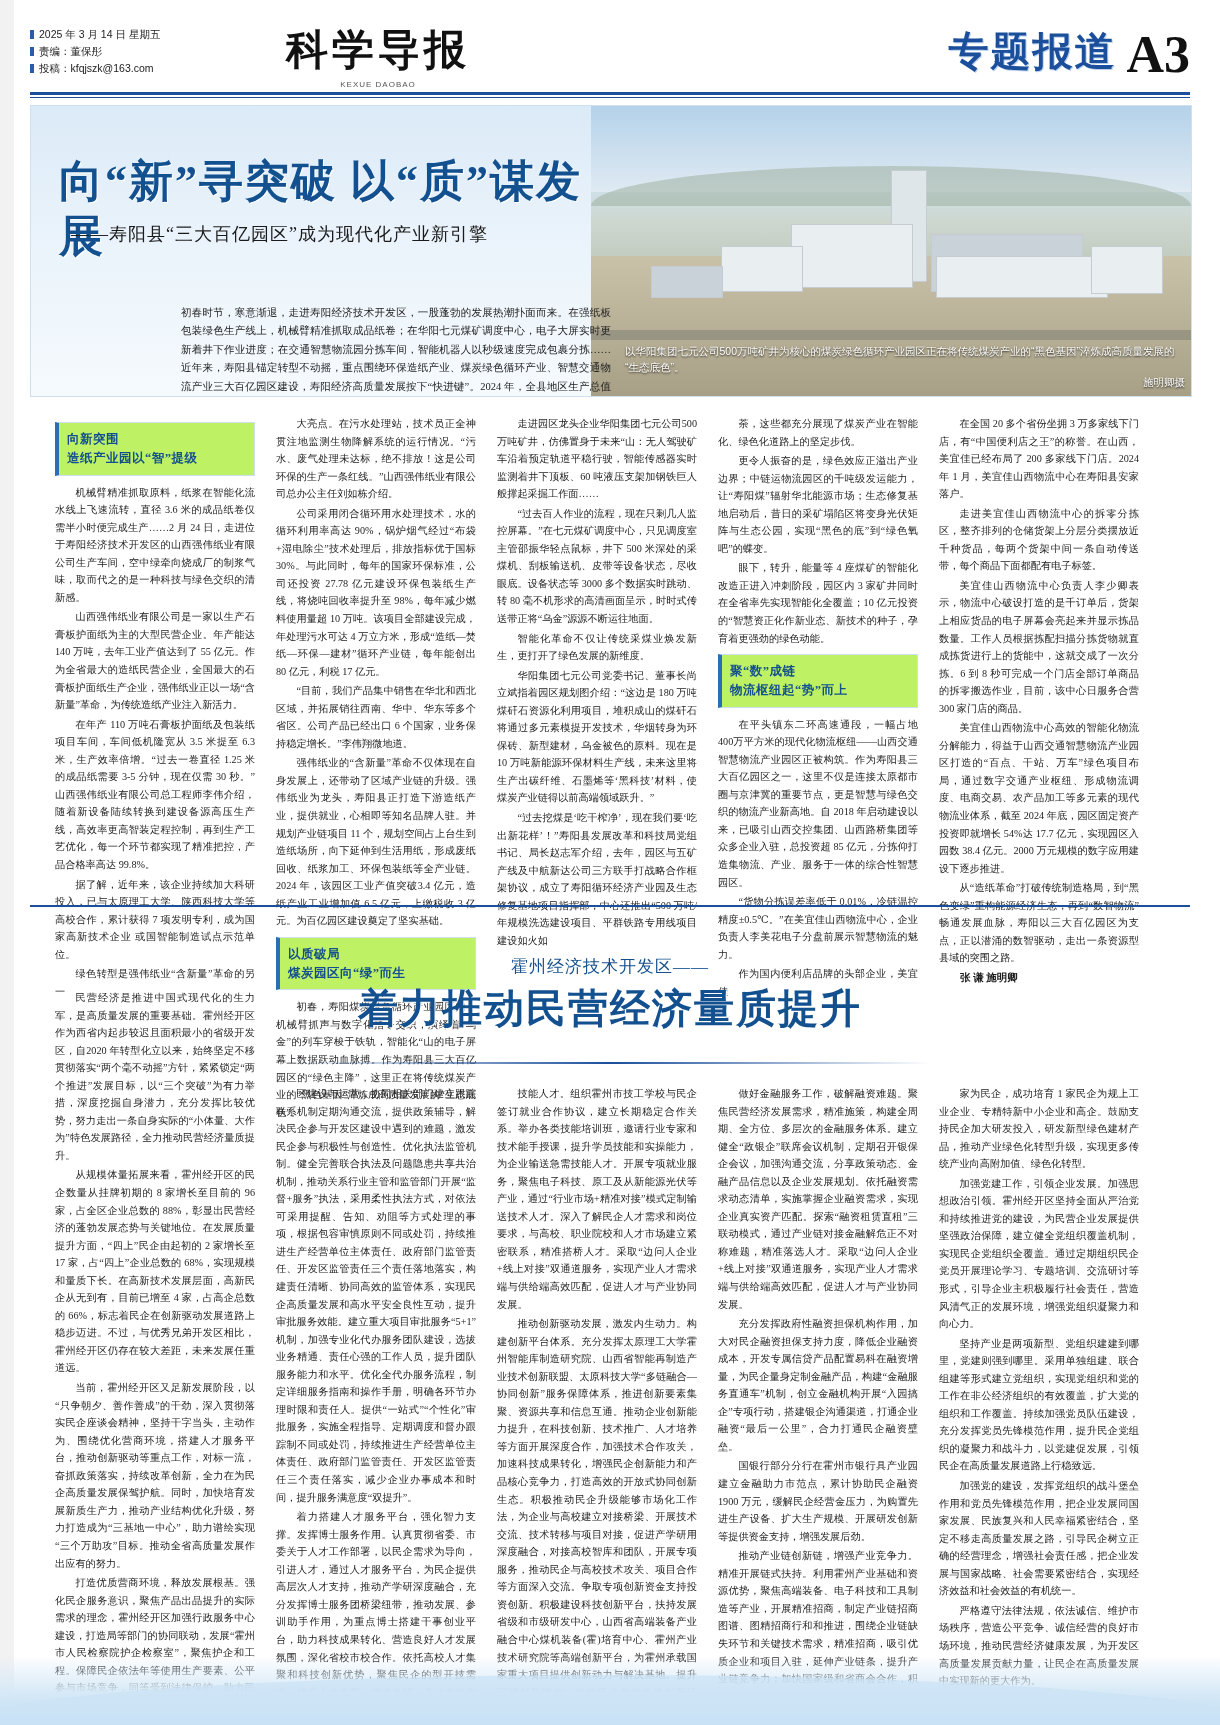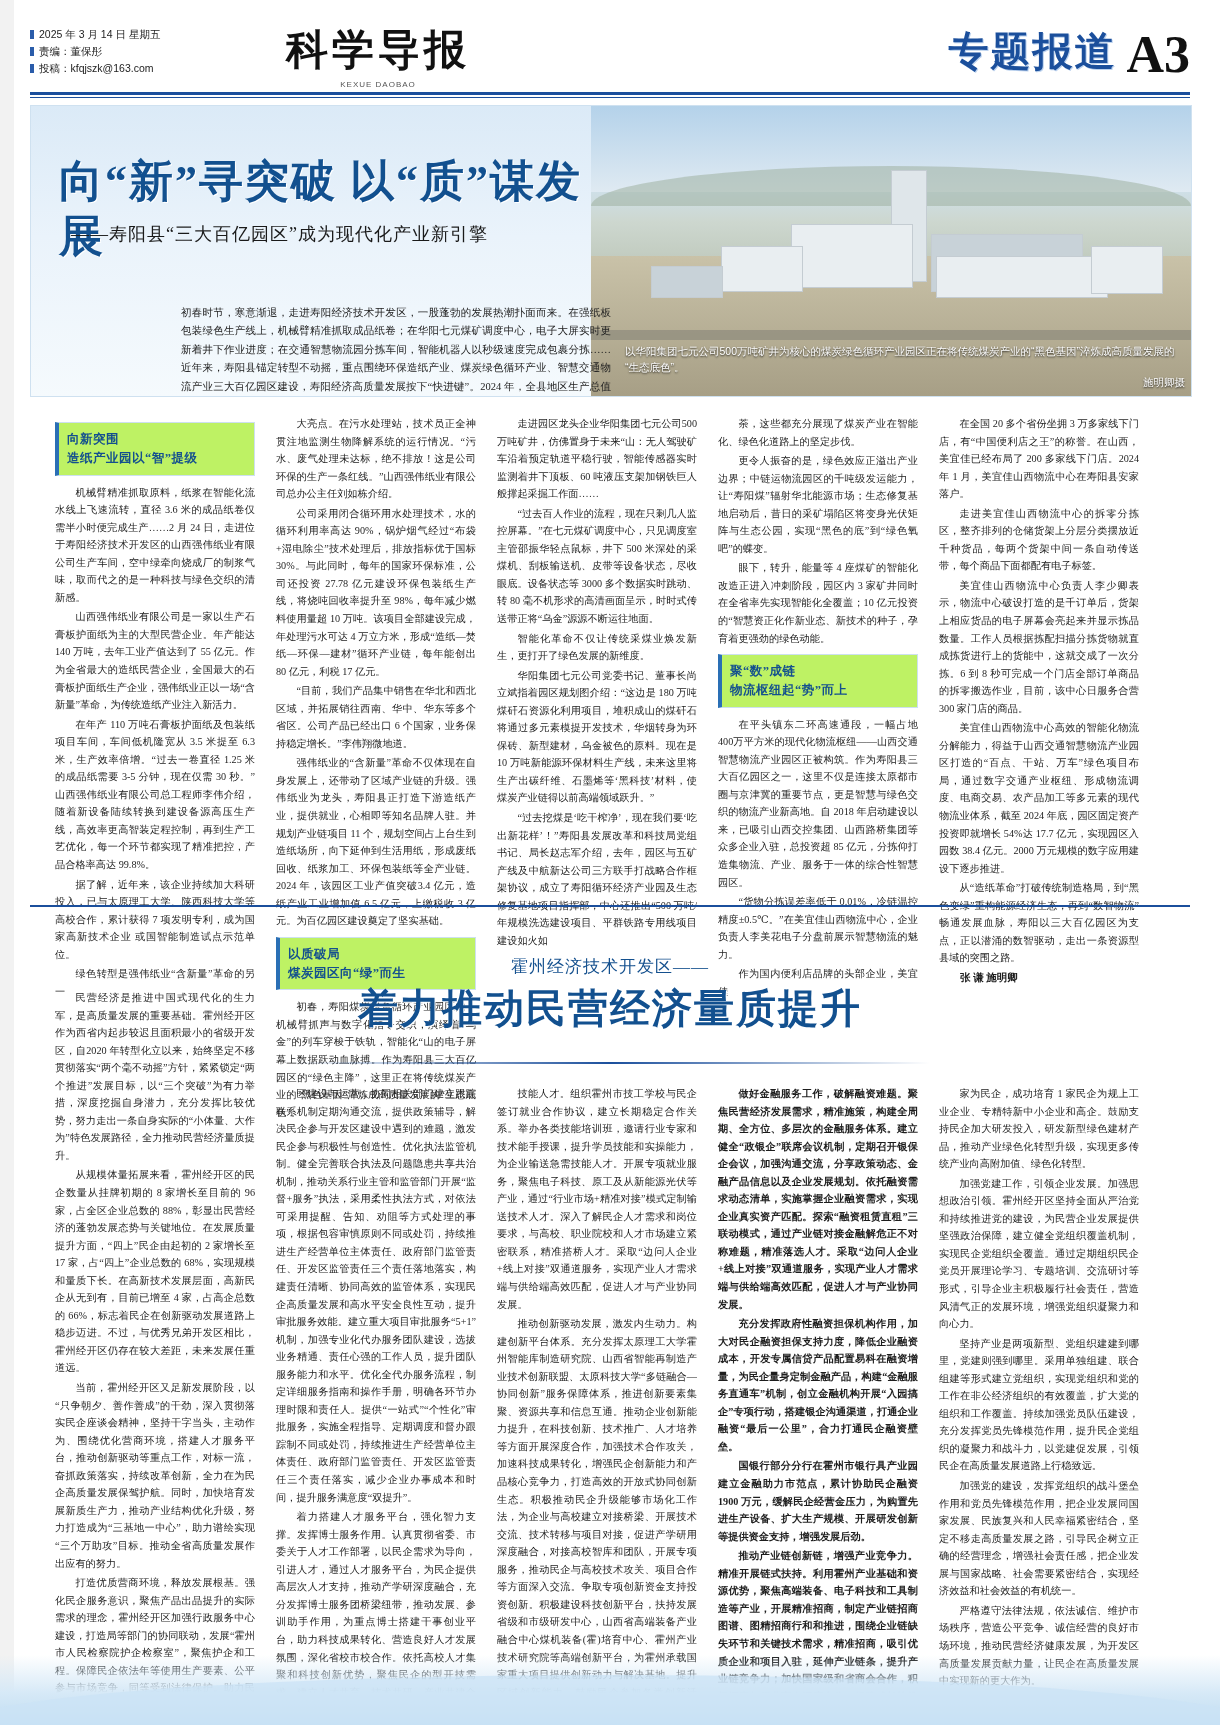--- a/index.html
+++ b/index.html
@@ -253,21 +253,21 @@
       <p>打造优质营商环境，释放发展根基。强化民企服务意识，聚焦产品出品提升的实际需求的理念，霍州经开区加强行政服务中心建设，打造局等部门的协同联动，发展“霍州市人民检察院护企检察室”，聚焦护企和工程。保障民企依法年等使用生产要素、公平参与市场竞争，同等受到法律保护。助力民企完善律法规，规范股东行为，强化内部监督、健全风险防控机制，完善生产要素使用、管理和保护机制。积极开展法律服务推进执法活动，组织专业律师团队提供法律咨询、维权和纠纷等服务，及时解决民企经营中的法律问题，让民企在法治的阳光下健康发展。鼓励民企参与建设，探索市场化运营，公共服务等领域服务事项，深度融入开发</p>
     </div>
   <div class="col" id="d2" style="left:276px;top:1085px;width:200px;height:570px;">
       <p>区建设与运营，协同相关部门建立跟踪联系机制定期沟通交流，提供政策辅导，解决民企参与开发区建设中遇到的难题，激发民企参与积极性与创造性。优化执法监管机制。健全完善联合执法及问题隐患共享共治机制，推动关系行业主管和监管部门开展“监督+服务”执法，采用柔性执法方式，对依法可采用提醒、告知、劝阻等方式处理的事项，根据包容审慎原则不同或处罚，持续推进生产经营单位主体责任、政府部门监管责任、开发区监管责任三个责任落地落实，构建责任清晰、协同高效的监管体系，实现民企高质量发展和高水平安全良性互动，提升审批服务效能。建立重大项目审批服务“5+1”机制，加强专业化代办服务团队建设，选拔业务精通、责任心强的工作人员，提升团队服务能力和水平。优化全代办服务流程，制定详细服务指南和操作手册，明确各环节办理时限和责任人。提供“一站式”“个性化”审批服务，实施全程指导、定期调度和督办跟踪制不同或处罚，持续推进生产经营单位主体责任、政府部门监管责任、开发区监管责任三个责任落实，减少企业办事成本和时间，提升服务满意度“双提升”。</p>
       <p>着力搭建人才服务平台，强化智力支撑。发挥博士服务作用。认真贯彻省委、市委关于人才工作部署，以民企需求为导向，引进人才，通过人才服务平台，为民企提供高层次人才支持，推动产学研深度融合，充分发挥博士服务团桥梁纽带，推动发展、参训助手作用，为重点博士搭建干事创业平台，助力科技成果转化、营造良好人才发展氛围，深化省校市校合作。依托高校人才集聚和科技创新优势，聚焦民企的型开技需求，建立人才共育、技术共研、产业共建合作机制，构建产学研用深度融合的创新生态体系。重点围绕新材料产业化应用、火电固废资源化利用、产业转型升级等领域，与高校科研成果并开展联合攻关，实施研发平台、组成高校科研成果落地，促进科技成果转化与产业化，为民企发展注入新动能。针对民企用工需求，共同培养高素质复合型</p>
     </div>
   <div class="col" id="d3" style="left:497px;top:1085px;width:200px;height:570px;">
       <p>技能人才。组织霍州市技工学校与民企签订就业合作协议，建立长期稳定合作关系。举办各类技能培训班，邀请行业专家和技术能手授课，提升学员技能和实操能力，为企业输送急需技能人才。开展专项就业服务，聚焦电子科技、原工及从新能源光伏等产业，通过“行业市场+精准对接”模式定制输送技术人才。深入了解民企人才需求和岗位要求，与高校、职业院校和人才市场建立紧密联系，精准搭桥人才。采取“边问人企业+线上对接”双通道服务，实现产业人才需求端与供给端高效匹配，促进人才与产业协同发展。</p>
       <p>推动创新驱动发展，激发内生动力。构建创新平台体系。充分发挥太原理工大学霍州智能库制造研究院、山西省智能再制造产业技术创新联盟、太原科技大学“多链融合—协同创新”服务保障体系，推进创新要素集聚、资源共享和信息互通。推动企业创新能力提升，在科技创新、技术推广、人才培养等方面开展深度合作，加强技术合作攻关，加速科技成果转化，增强民企创新能力和产品核心竞争力，打造高效的开放式协同创新生态。积极推动民企升级能够市场化工作法，为企业与高校建立对接桥梁、开展技术交流、技术转移与项目对接，促进产学研用深度融合，对接高校智库和团队，开展专项服务，推动民企与高校技术攻关、项目合作等方面深入交流。争取专项创新资金支持投资创新。积极建设科技创新平台，扶持发展省级和市级研发中心，山西省高端装备产业融合中心煤机装备(霍)培育中心、霍州产业技术研究院等高端创新平台，为霍州承载国家重大项目提供创新动力与解决基地。提升区域创新能力，鼓励民企参加各类创新活动，提升行业创新能力、支持民企开展技术、产品管理创新模式创新，提高企业质量、效益和核心竞争力，打造强大创新主体。让民企在创新中实现高质量发展。</p>
     </div>
-  <div class="col" id="d4" style="left:718px;top:1085px;width:200px;height:570px;font-weight:bold;">
+  <div class="col" id="d4" style="left:718px;top:1085px;width:200px;height:570px;">
       <p>做好金融服务工作，破解融资难题。聚焦民营经济发展需求，精准施策，构建全周期、全方位、多层次的金融服务体系。建立健全“政银企”联席会议机制，定期召开银保企会议，加强沟通交流，分享政策动态、金融产品信息以及企业发展规划。依托融资需求动态清单，实施掌握企业融资需求，实现企业真实资产匹配。探索“融资租赁直租”三联动模式，通过产业链对接金融解危正不对称难题，精准落选人才。采取“边问人企业+线上对接”双通道服务，实现产业人才需求端与供给端高效匹配，促进人才与产业协同发展。</p>
       <p>充分发挥政府性融资担保机构作用，加大对民企融资担保支持力度，降低企业融资成本，开发专属信贷产品配置易科在融资增量，为民企量身定制金融产品，构建“金融服务直通车”机制，创立金融机构开展“入园搞企”专项行动，搭建银企沟通渠道，打通企业融资“最后一公里”，合力打通民企融资壁垒。</p>
       <p>国银行部分分行在霍州市银行具产业园建立金融助力市范点，累计协助民企融资 1900 万元，缓解民企经营金压力，为购置先进生产设备、扩大生产规模、开展研发创新等提供资金支持，增强发展后劲。</p>
       <p>推动产业链创新链，增强产业竞争力。精准开展链式扶持。利用霍州产业基础和资源优势，聚焦高端装备、电子科技和工具制造等产业，开展精准招商，制定产业链招商图谱、图精招商行和和推进，围绕企业链缺失环节和关键技术需求，精准招商，吸引优质企业和项目入驻，延伸产业链条，提升产业链竞争力；加快国家级和省商会合作，积极探索与行业商会深度合作，组建成长快推动系列招商活动与对接，促进链条精准对接，强化要素保障，积极回馈商会资源，全力提升服务效能。</p>
     </div>
   <div class="col" id="d5" style="left:939px;top:1085px;width:200px;height:680px;">
       <p>家为民企，成功培育 1 家民企为规上工业企业、专精特新中小企业和高企。鼓励支持民企加大研发投入，研发新型绿色建材产品，推动产业绿色化转型升级，实现更多传统产业向高附加值、绿色化转型。</p>
       <p>加强党建工作，引领企业发展。加强思想政治引领。霍州经开区坚持全面从严治党和持续推进党的建设，为民营企业发展提供坚强政治保障，建立健全党组织覆盖机制，实现民企党组织全覆盖。通过定期组织民企党员开展理论学习、专题培训、交流研讨等形式，引导企业主积极履行社会责任，营造风清气正的发展环境，增强党组织凝聚力和向心力。</p>
       <p>坚持产业是两项新型、党组织建建到哪里，党建则强到哪里。采用单独组建、联合组建等形式建立党组织，实现党组织和党的工作在非公经济组织的有效覆盖，扩大党的组织和工作覆盖。持续加强党员队伍建设，充分发挥党员先锋模范作用，提升民企党组织的凝聚力和战斗力，以党建促发展，引领民企在高质量发展道路上行稳致远。</p>
       <p>加强党的建设，发挥党组织的战斗堡垒作用和党员先锋模范作用，把企业发展同国家发展、民族复兴和人民幸福紧密结合，坚定不移走高质量发展之路，引导民企树立正确的经营理念，增强社会责任感，把企业发展与国家战略、社会需要紧密结合，实现经济效益和社会效益的有机统一。</p>

